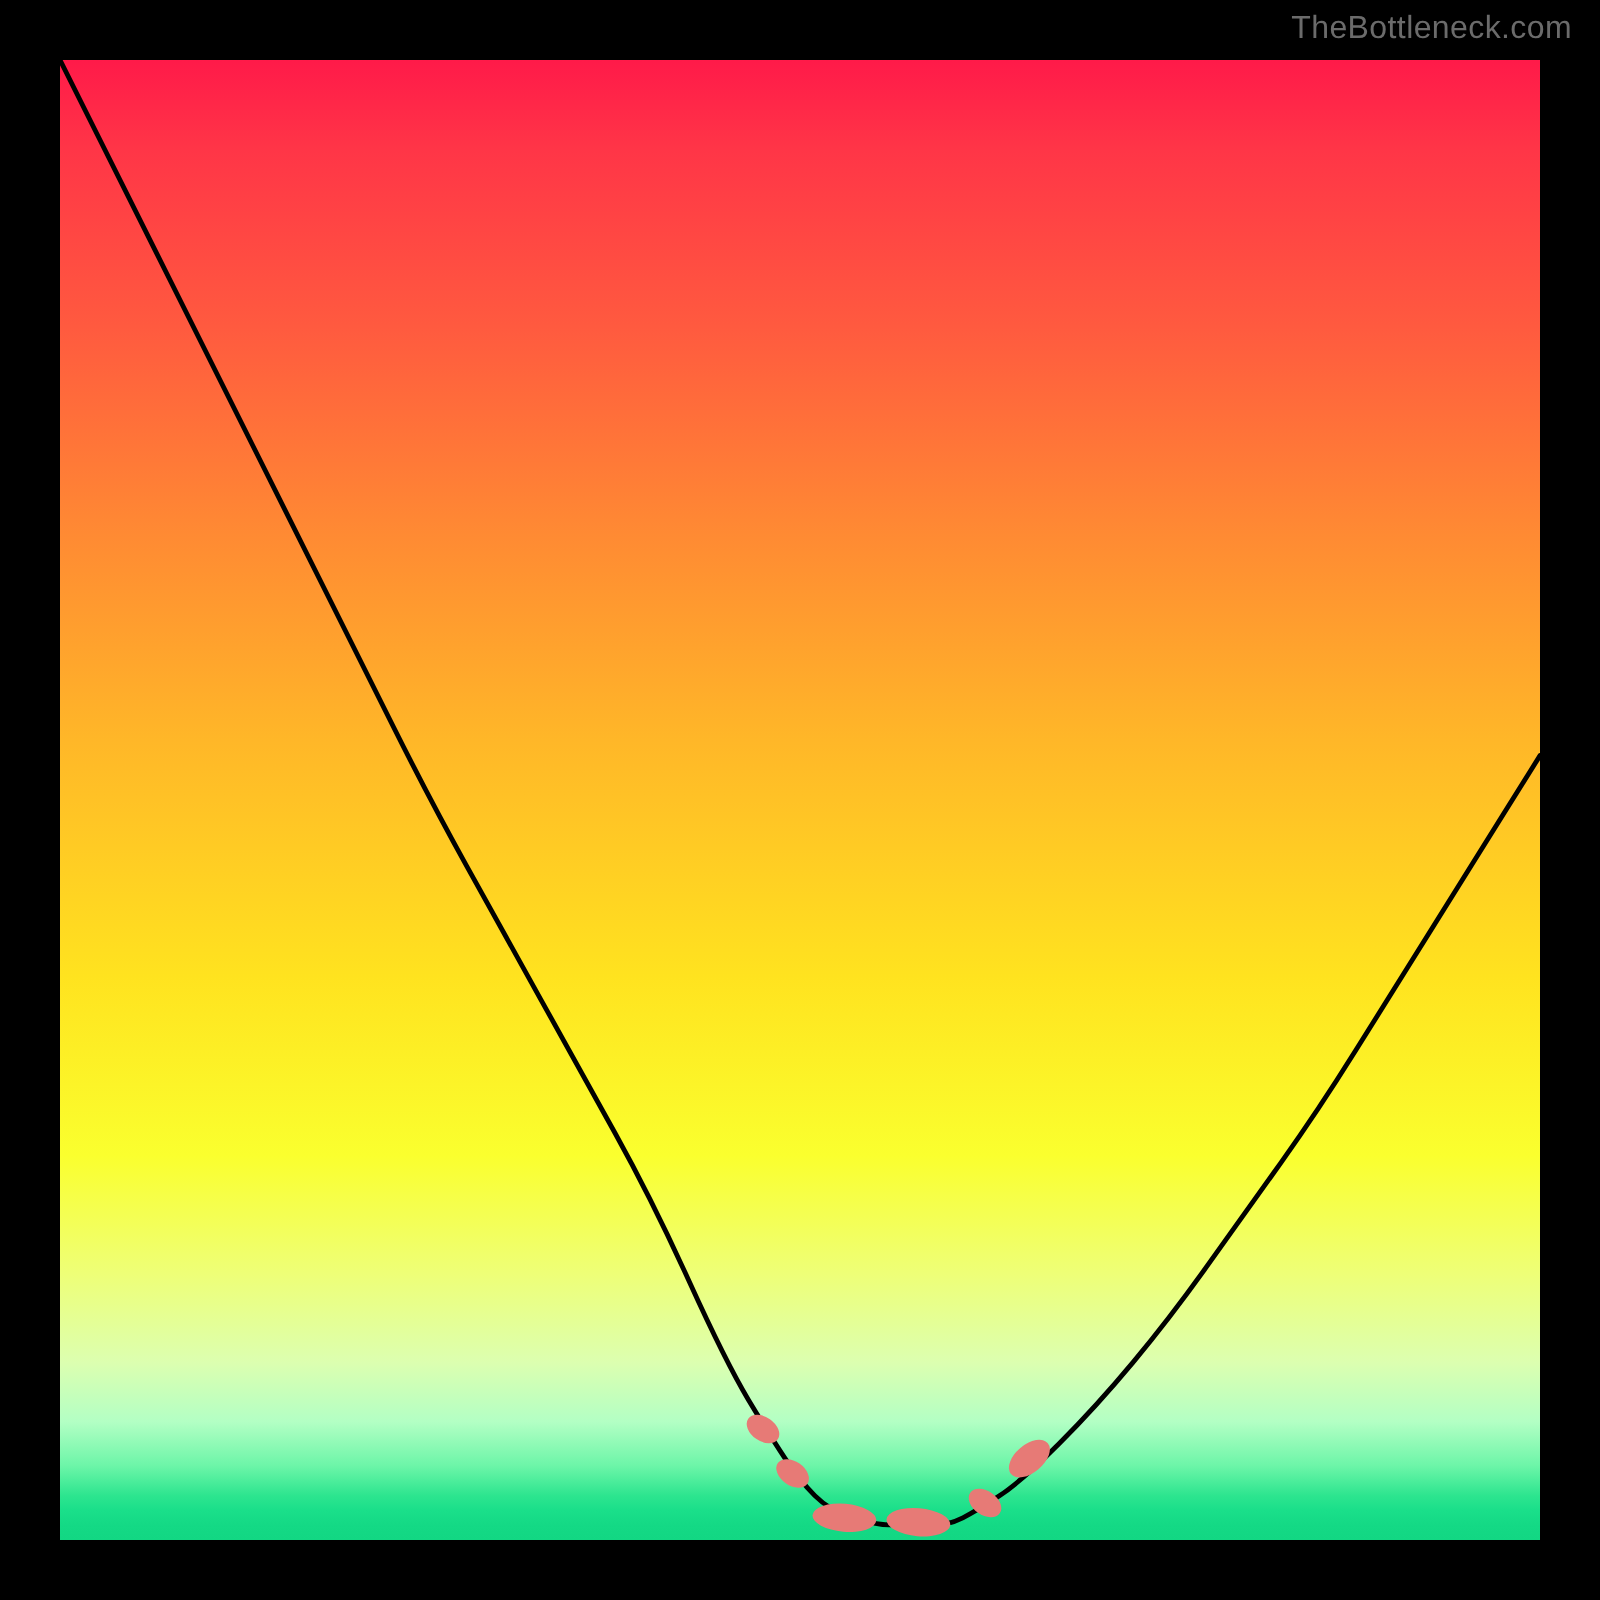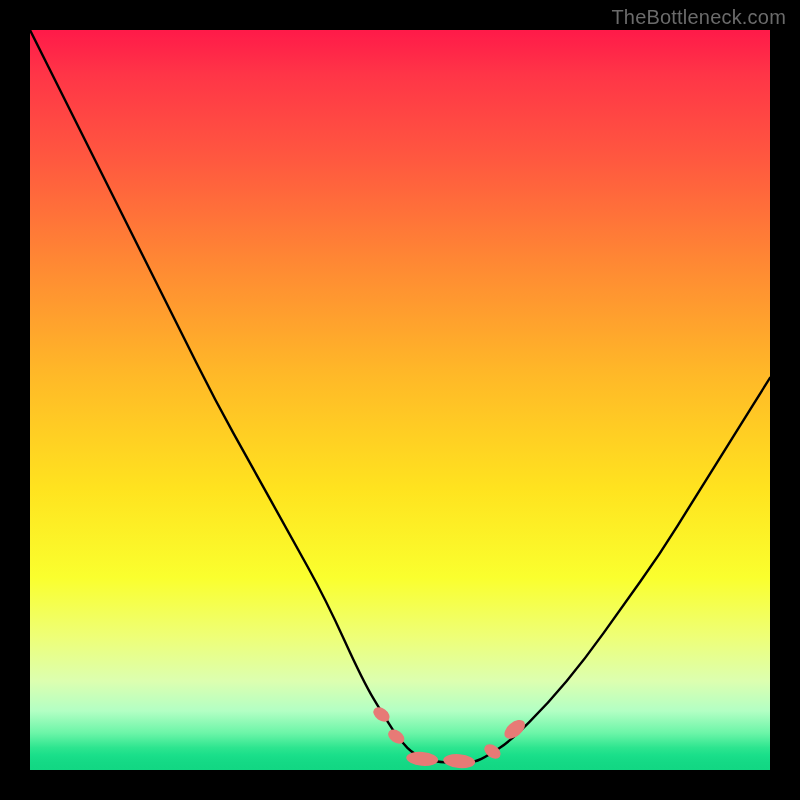--- a/index.html
+++ b/index.html
@@ -47,21 +47,21 @@
   }
   .curve {
     position: absolute;
     inset: 0;
   }
   .watermark {
     position: absolute;
     top: 6px;
     right: 14px;
     color: #6b6b6b;
-    font-size: 20px;
+    font-size: 16px;
     font-weight: 500;
     letter-spacing: 0.2px;
     user-select: none;
   }
   .markers {
     position: absolute;
     inset: 0;
   }
 </style>
 </head>

